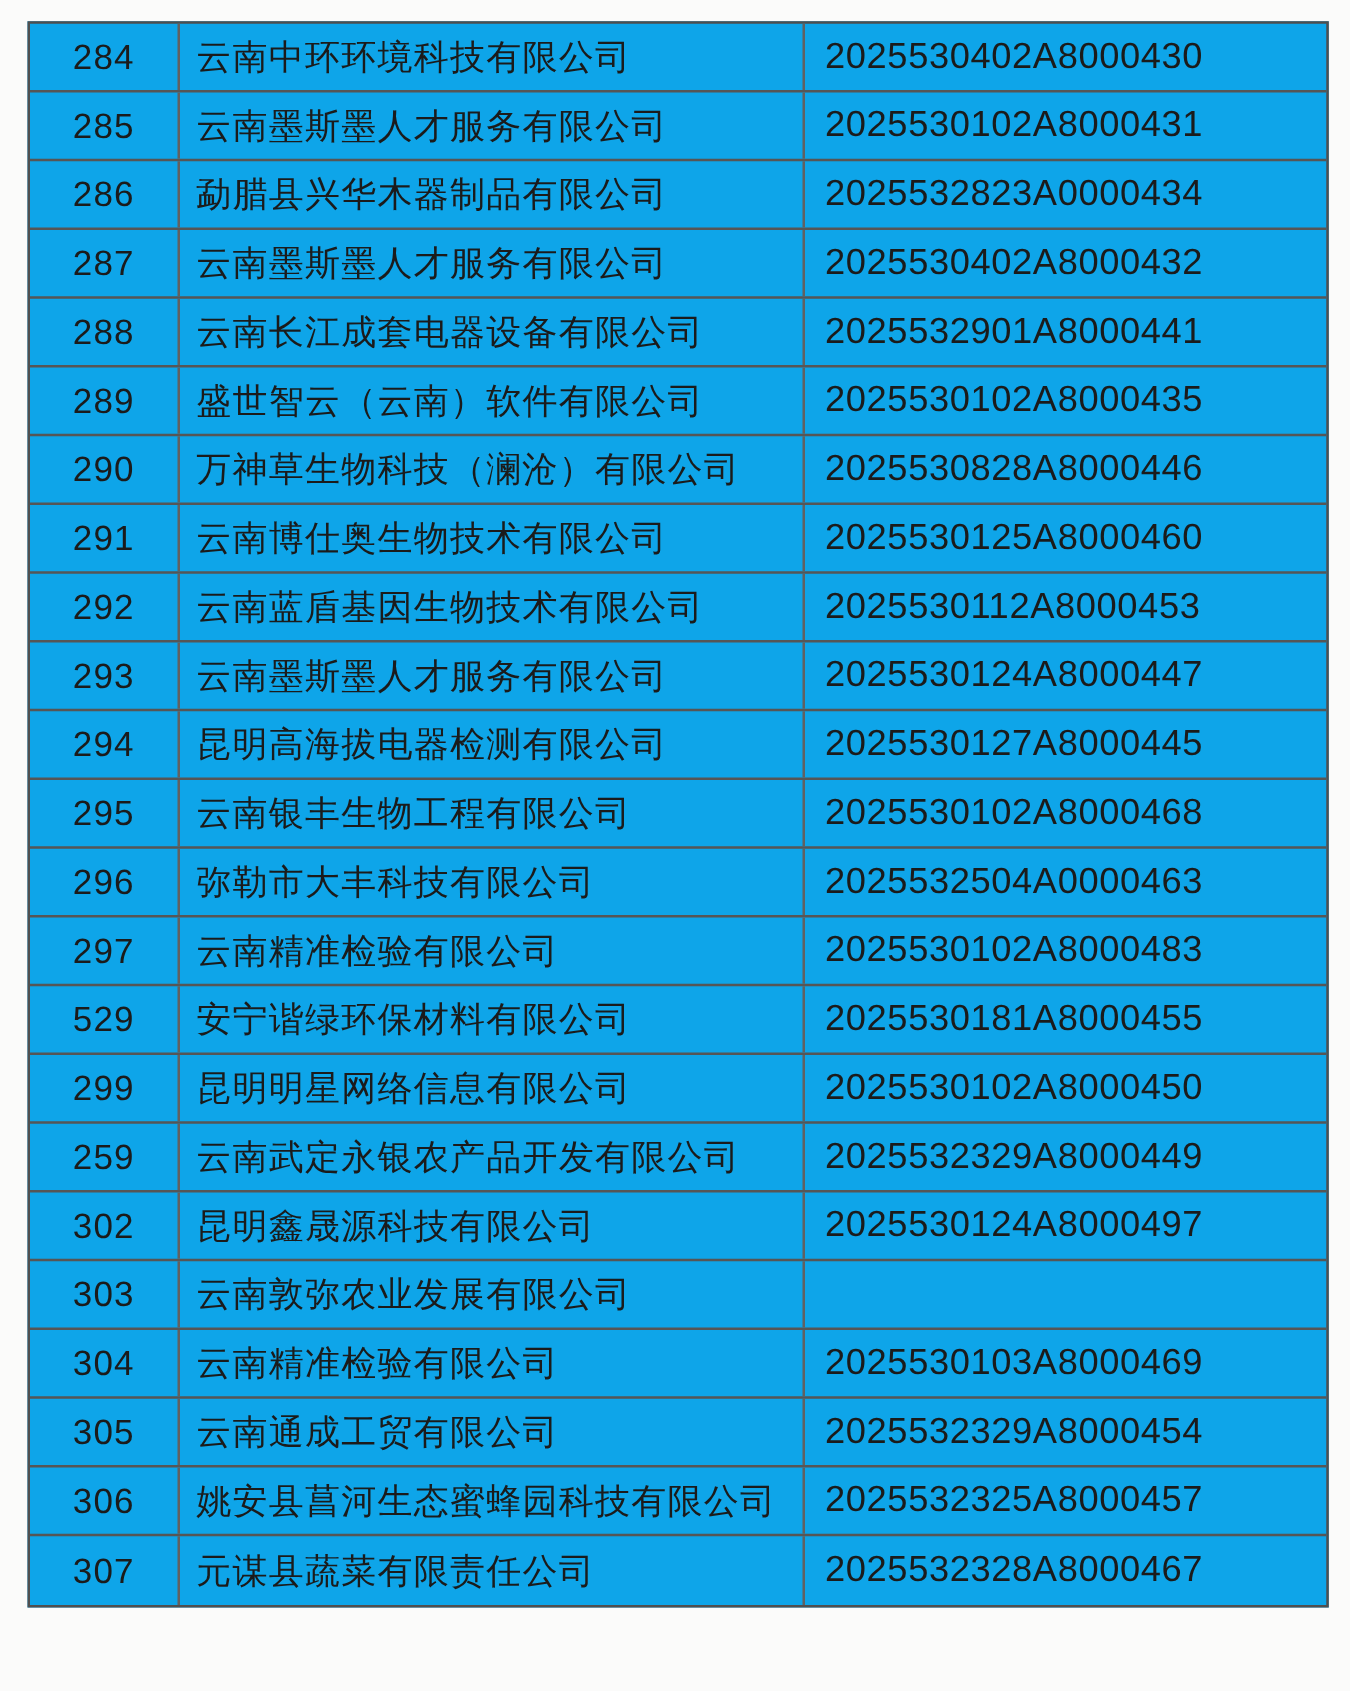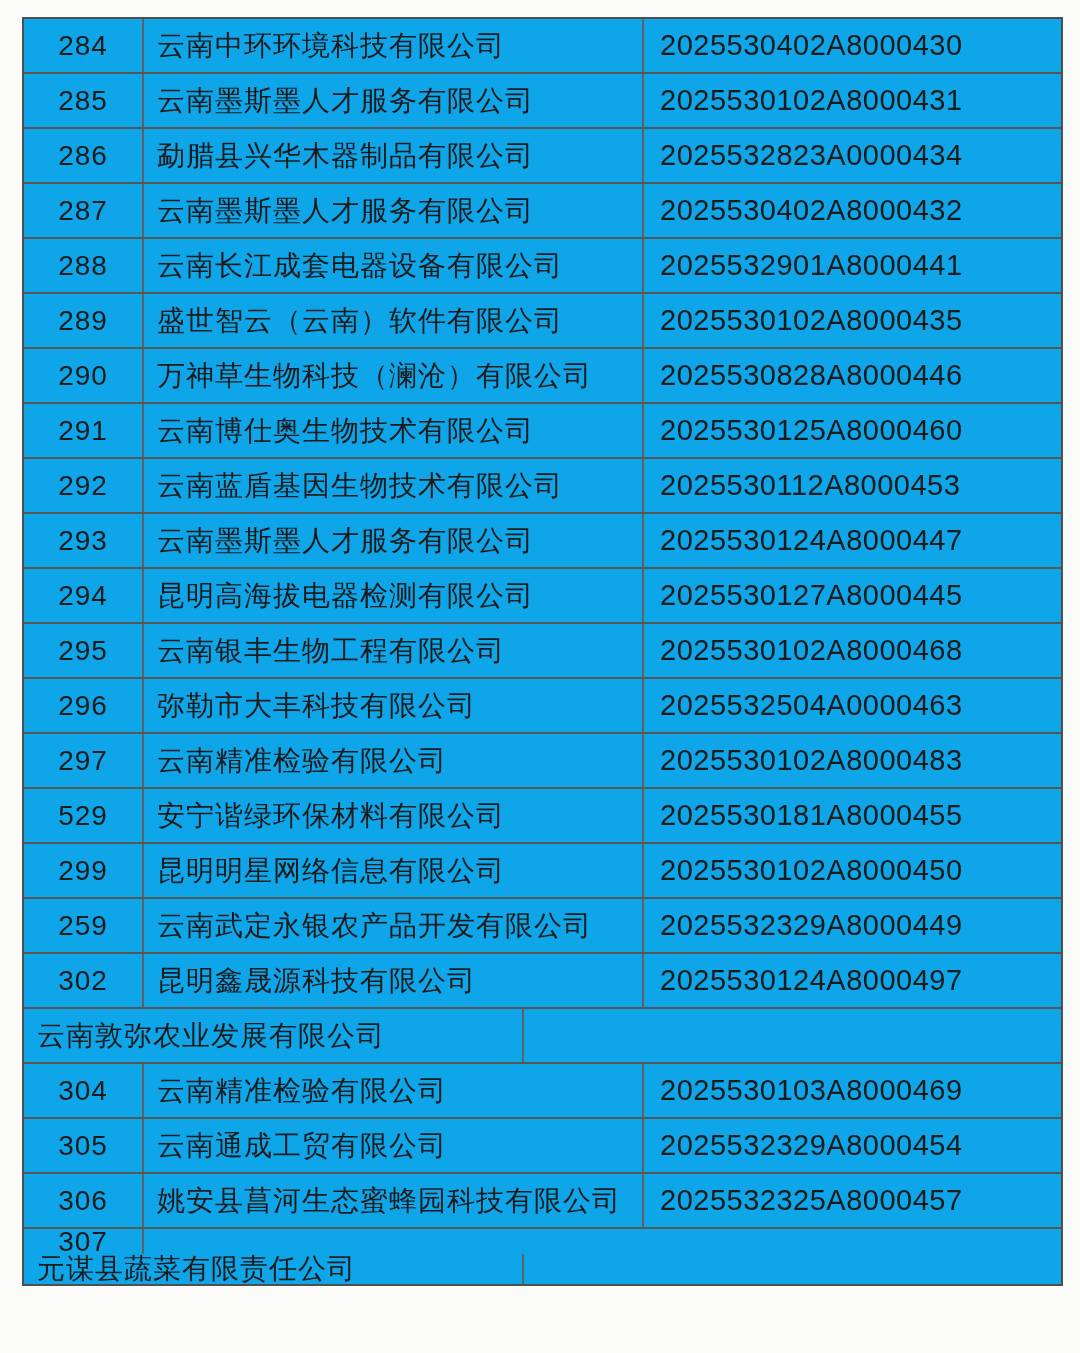--- a/index.html
+++ b/index.html
@@ -27,21 +27,20 @@
     background: #0ea5e9;
   }
   .row {
     display: flex;
     height: 55px;
     box-sizing: border-box;
     border-bottom: 2px solid #565656;
   }
   .row:last-child {
     border-bottom: none;
-    flex-direction: column;
   }
   .cell {
     display: flex;
     align-items: center;
     box-sizing: border-box;
     color: #1b1b1b;
     white-space: nowrap;
     overflow: hidden;
   }
   .c-no {
@@ -173,20 +172,21 @@
     <div class="cell c-code">2025532329A8000449</div>
   </div>
 
   <div class="row">
     <div class="cell c-no">302</div>
     <div class="cell c-name">昆明鑫晟源科技有限公司</div>
     <div class="cell c-code">2025530124A8000497</div>
   </div>
 
   <div class="row">
+    <div class="cell c-no">303</div>
     <div class="cell c-name">云南敦弥农业发展有限公司</div>
   </div>
 
   <div class="row">
     <div class="cell c-no">304</div>
     <div class="cell c-name">云南精准检验有限公司</div>
     <div class="cell c-code">2025530103A8000469</div>
   </div>
 
   <div class="row">

